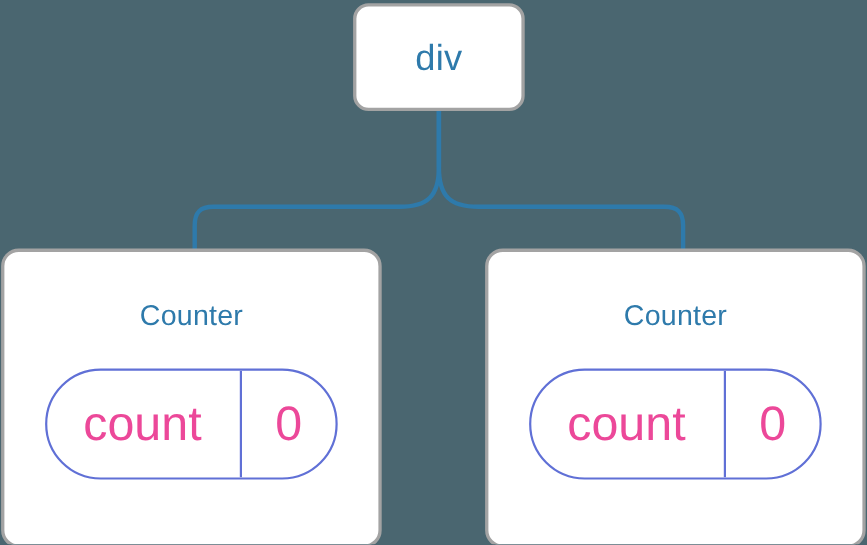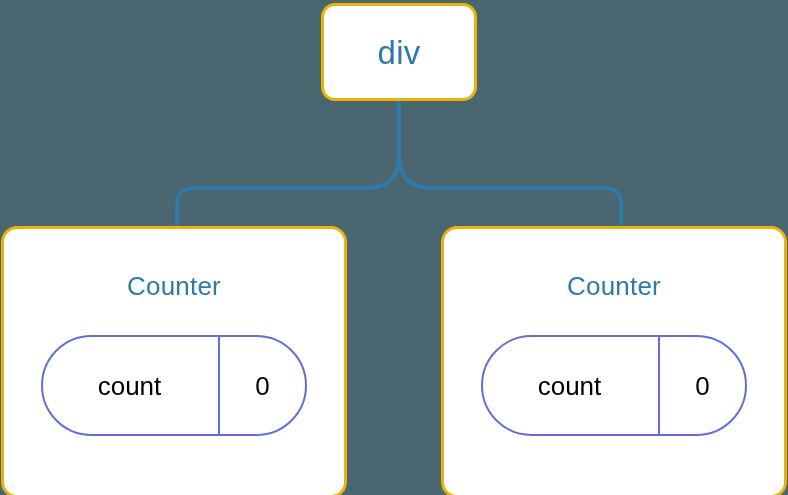--- a/index.html
+++ b/index.html
@@ -31,21 +31,21 @@
     height: 495px;
     z-index: 1;
   }
 
   
   .node {
     position: absolute;
     z-index: 2;
     box-sizing: border-box;
     background: #ffffff;
-    border: 3px solid #eab308;
+    border: 3px solid #a3a3a3;
     border-radius: 14px;
     display: flex;
     flex-direction: column;
     align-items: center;
   }
 
   
   .node-root {
     left: 321px;
     top: 3px;
@@ -88,22 +88,22 @@
     border-radius: 52px;
     display: flex;
     align-items: stretch;
     overflow: hidden;
   }
   .state-key,
   .state-value {
     display: flex;
     align-items: center;
     justify-content: center;
-    color: #000000;
-    font-size: 26px;
+    color: #ec4899;
+    font-size: 44px;
     line-height: 1;
     text-align: right;
   }
   .state-key {
     flex: 0 0 173px;
     padding-right: 2px;
   }
   .state-value {
     flex: 1 1 auto;
     border-left: 2px solid #6070d6;

